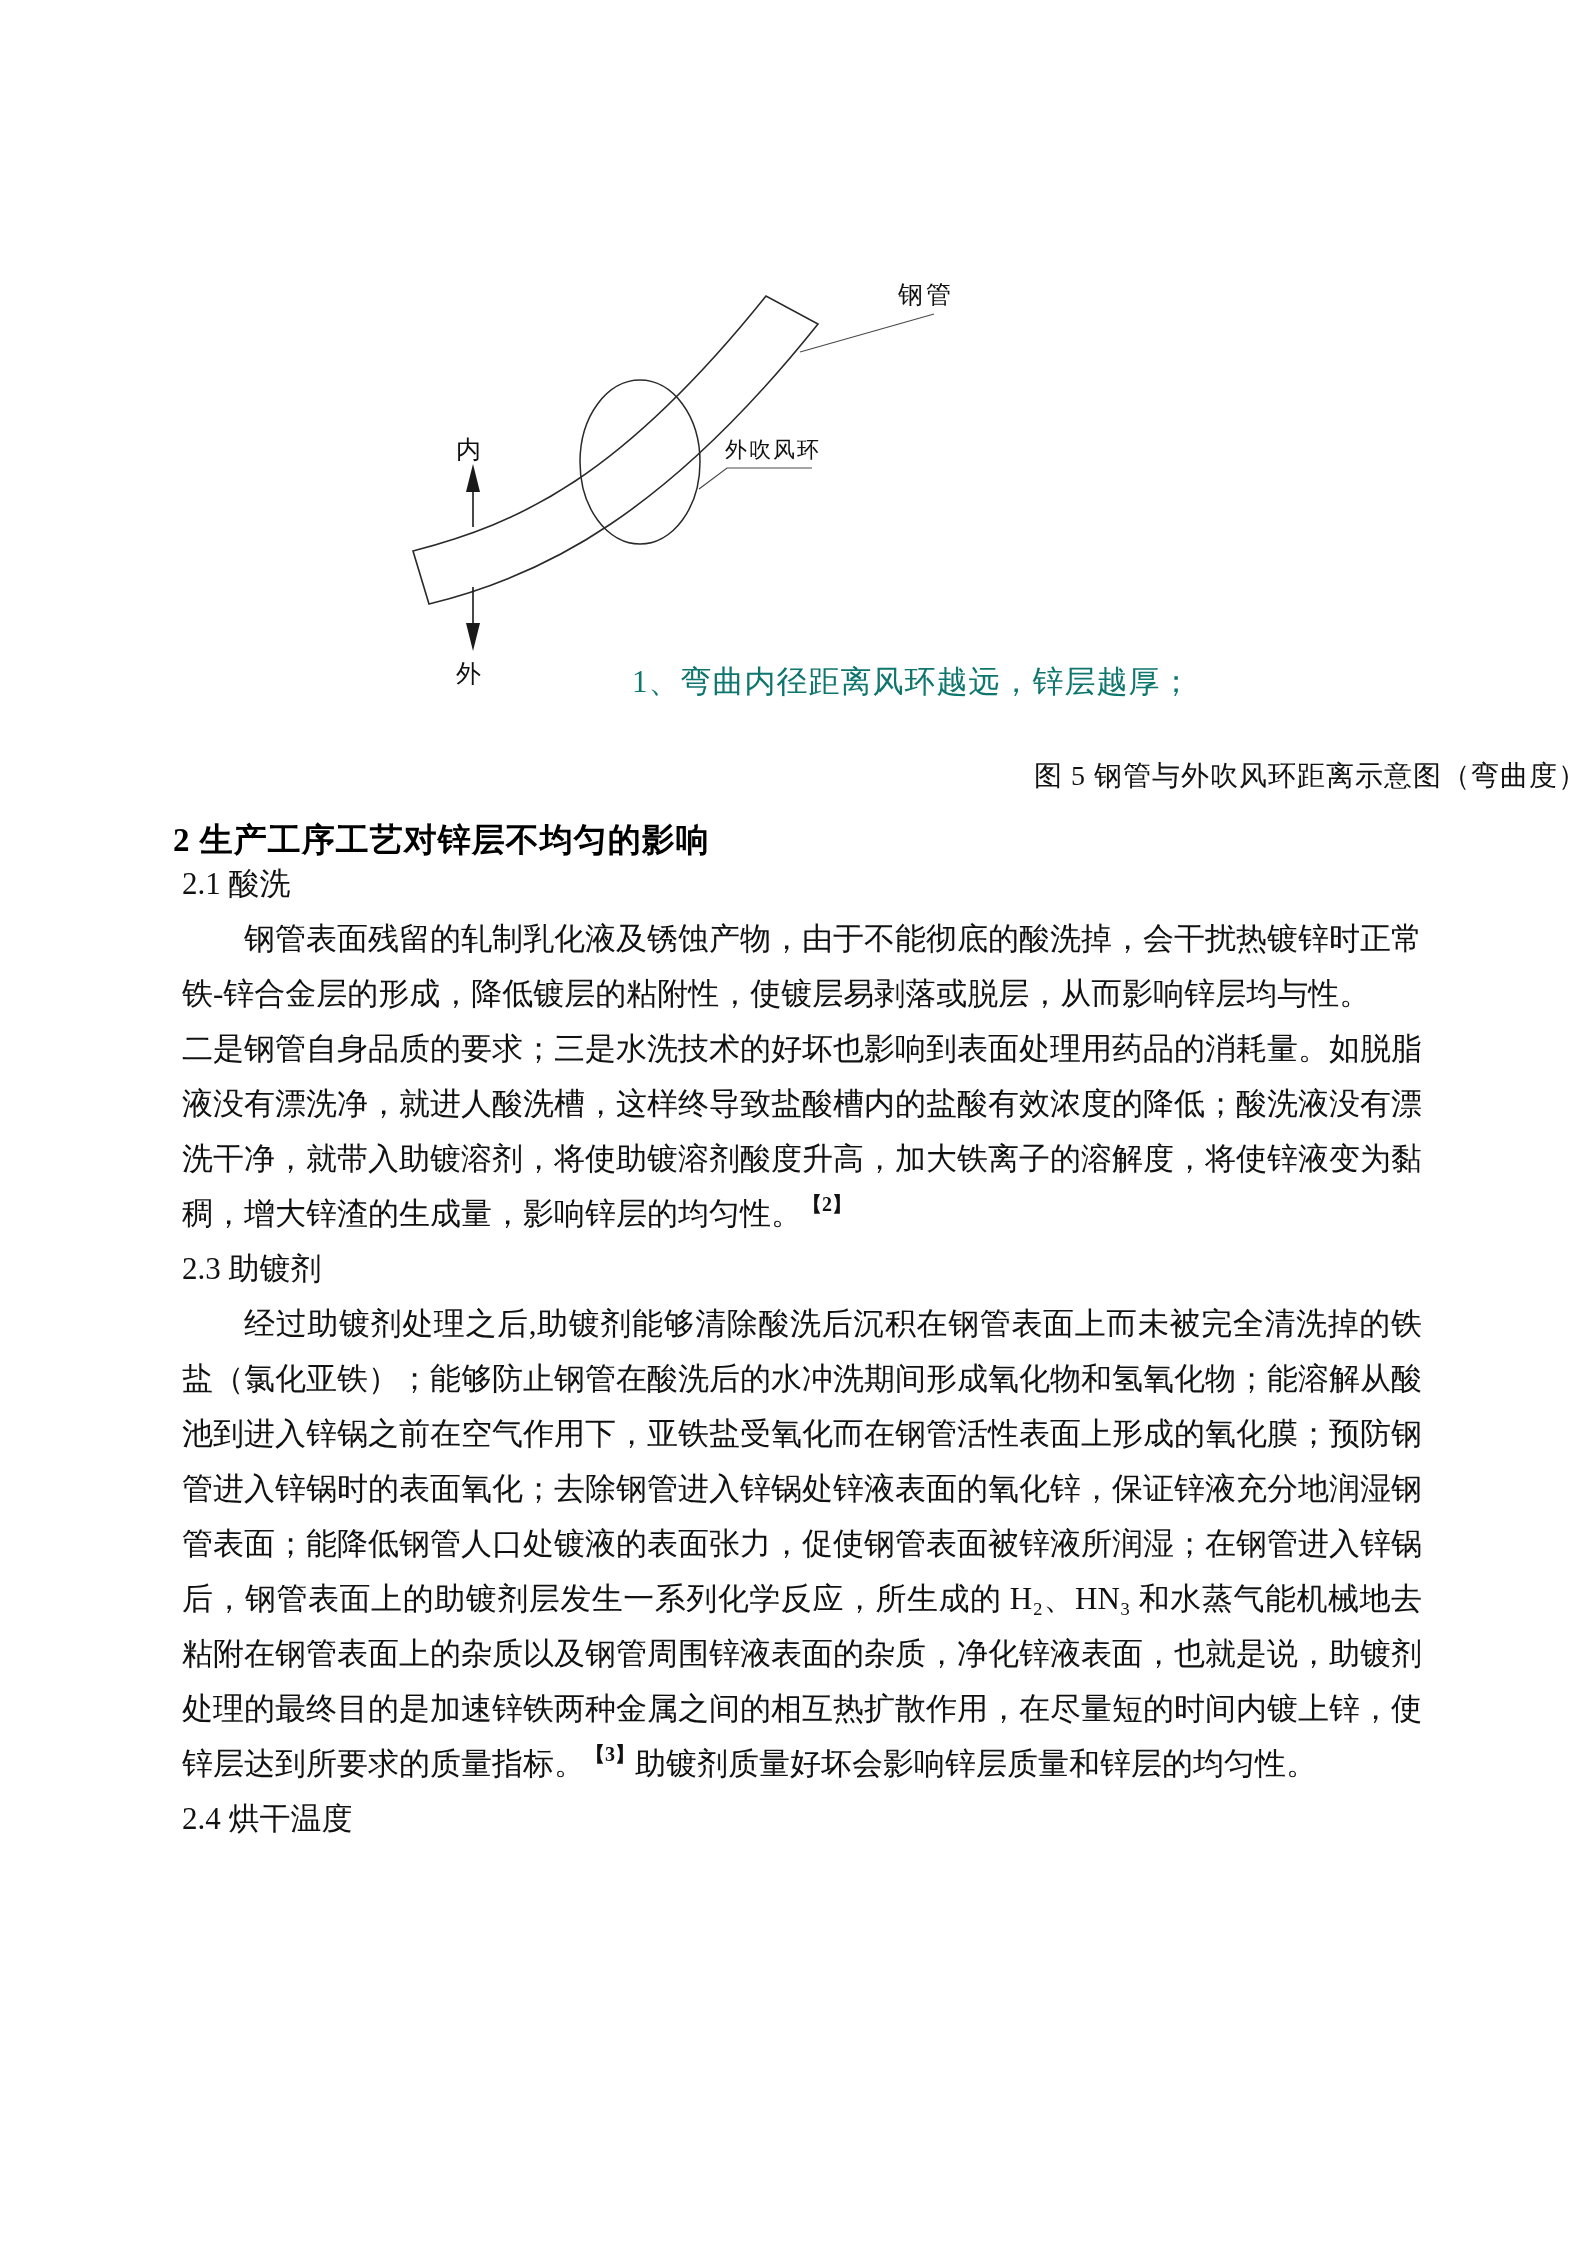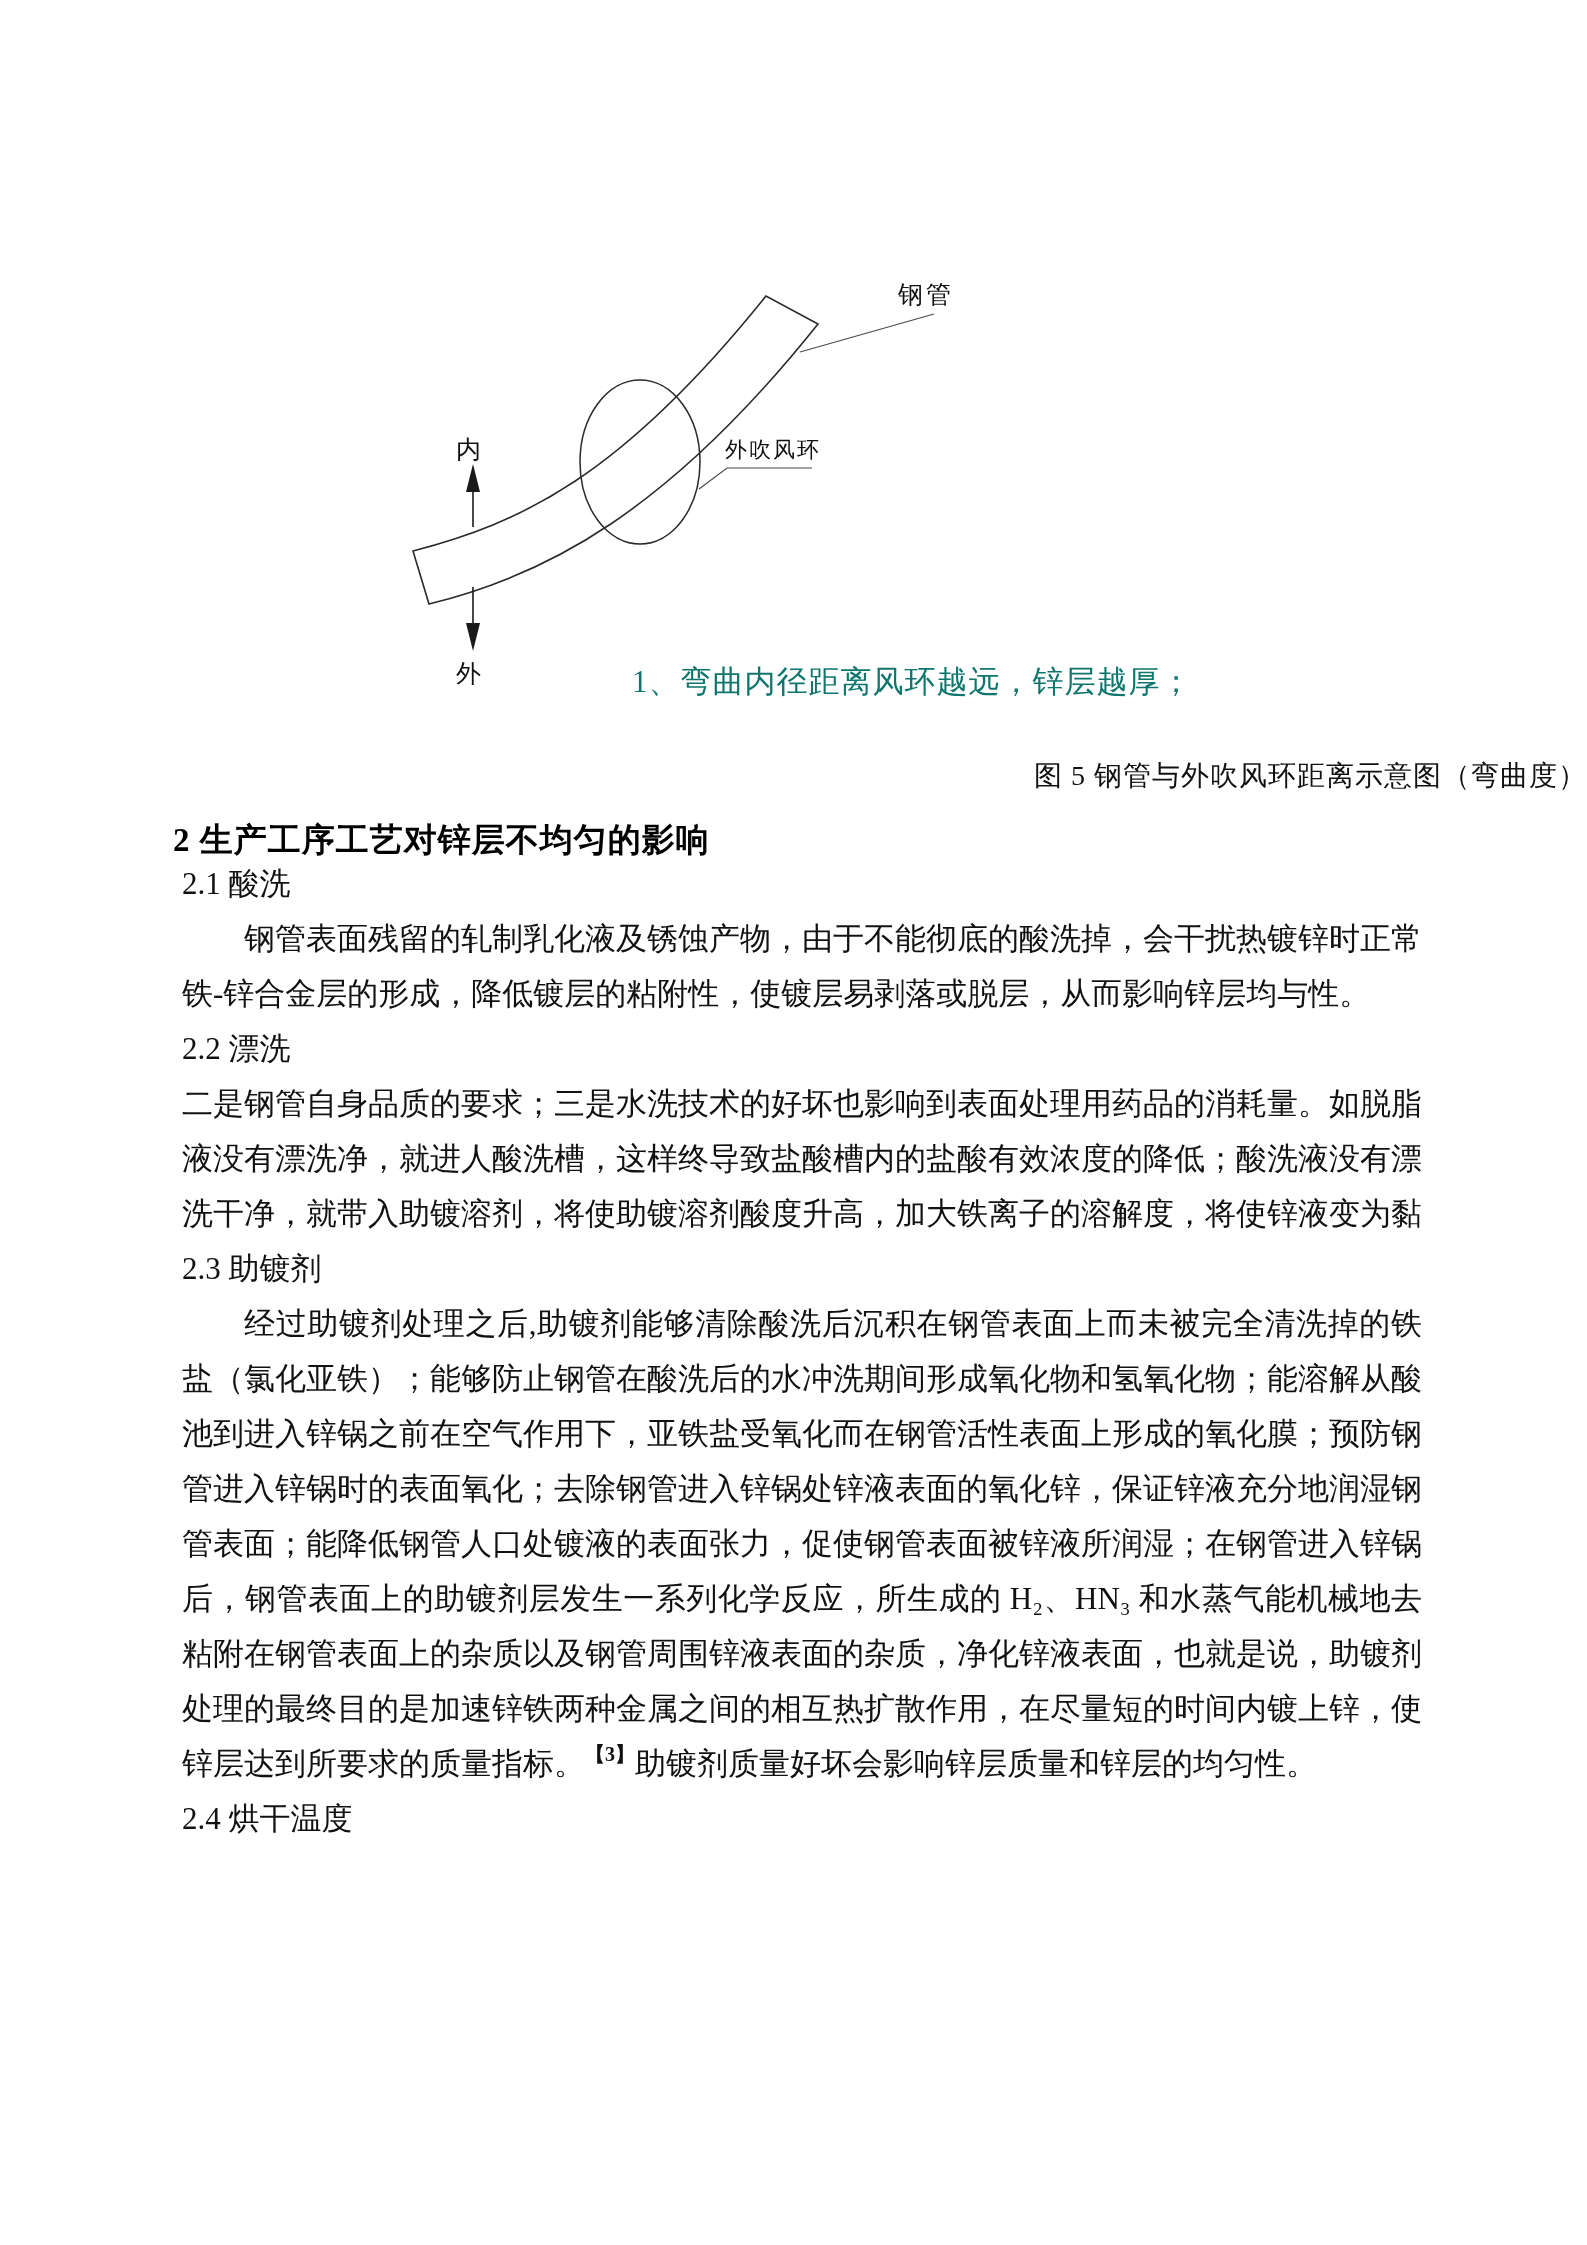--- a/index.html
+++ b/index.html
@@ -78,24 +78,24 @@
   <div class="fig-caption">图 5 钢管与外吹风环距离示意图（弯曲度）</div>
 
   <div class="sec-heading">2 生产工序工艺对锌层不均匀的影响</div>
 
   <div class="body-block">
 
     <div class="bline">2.1 酸洗</div>
     <div class="bline ind j">钢管表面残留的轧制乳化液及锈蚀产物，由于不能彻底的酸洗掉，会干扰热镀锌时正常</div>
     <div class="bline">铁-锌合金层的形成，降低镀层的粘附性，使镀层易剥落或脱层，从而影响锌层均与性。</div>
 
-    <div class="bline">2.2 漂洗</div>
     <div class="bline j">二是钢管自身品质的要求；三是水洗技术的好坏也影响到表面处理用药品的消耗量。如脱脂</div>
     <div class="bline j">液没有漂洗净，就进人酸洗槽，这样终导致盐酸槽内的盐酸有效浓度的降低；酸洗液没有漂</div>
     <div class="bline j">洗干净，就带入助镀溶剂，将使助镀溶剂酸度升高，加大铁离子的溶解度，将使锌液变为黏</div>
+    <div class="bline"><span>稠，增大锌渣的生成量，影响锌层的均匀性。</span><span class="supref">【2】</span></div>
 
     <div class="bline">2.3 助镀剂</div>
     <div class="bline ind j">经过助镀剂处理之后,助镀剂能够清除酸洗后沉积在钢管表面上而未被完全清洗掉的铁</div>
     <div class="bline j">盐（氯化亚铁）；能够防止钢管在酸洗后的水冲洗期间形成氧化物和氢氧化物；能溶解从酸</div>
     <div class="bline j">池到进入锌锅之前在空气作用下，亚铁盐受氧化而在钢管活性表面上形成的氧化膜；预防钢</div>
     <div class="bline j">管进入锌锅时的表面氧化；去除钢管进入锌锅处锌液表面的氧化锌，保证锌液充分地润湿钢</div>
     <div class="bline j">管表面；能降低钢管人口处镀液的表面张力，促使钢管表面被锌液所润湿；在钢管进入锌锅</div>
     <div class="bline j">后，钢管表面上的助镀剂层发生一系列化学反应，所生成的 H₂、HN₃ 和水蒸气能机械地去除</div>
     <div class="bline j">粘附在钢管表面上的杂质以及钢管周围锌液表面的杂质，净化锌液表面，也就是说，助镀剂</div>
     <div class="bline j">处理的最终目的是加速锌铁两种金属之间的相互热扩散作用，在尽量短的时间内镀上锌，使</div>

